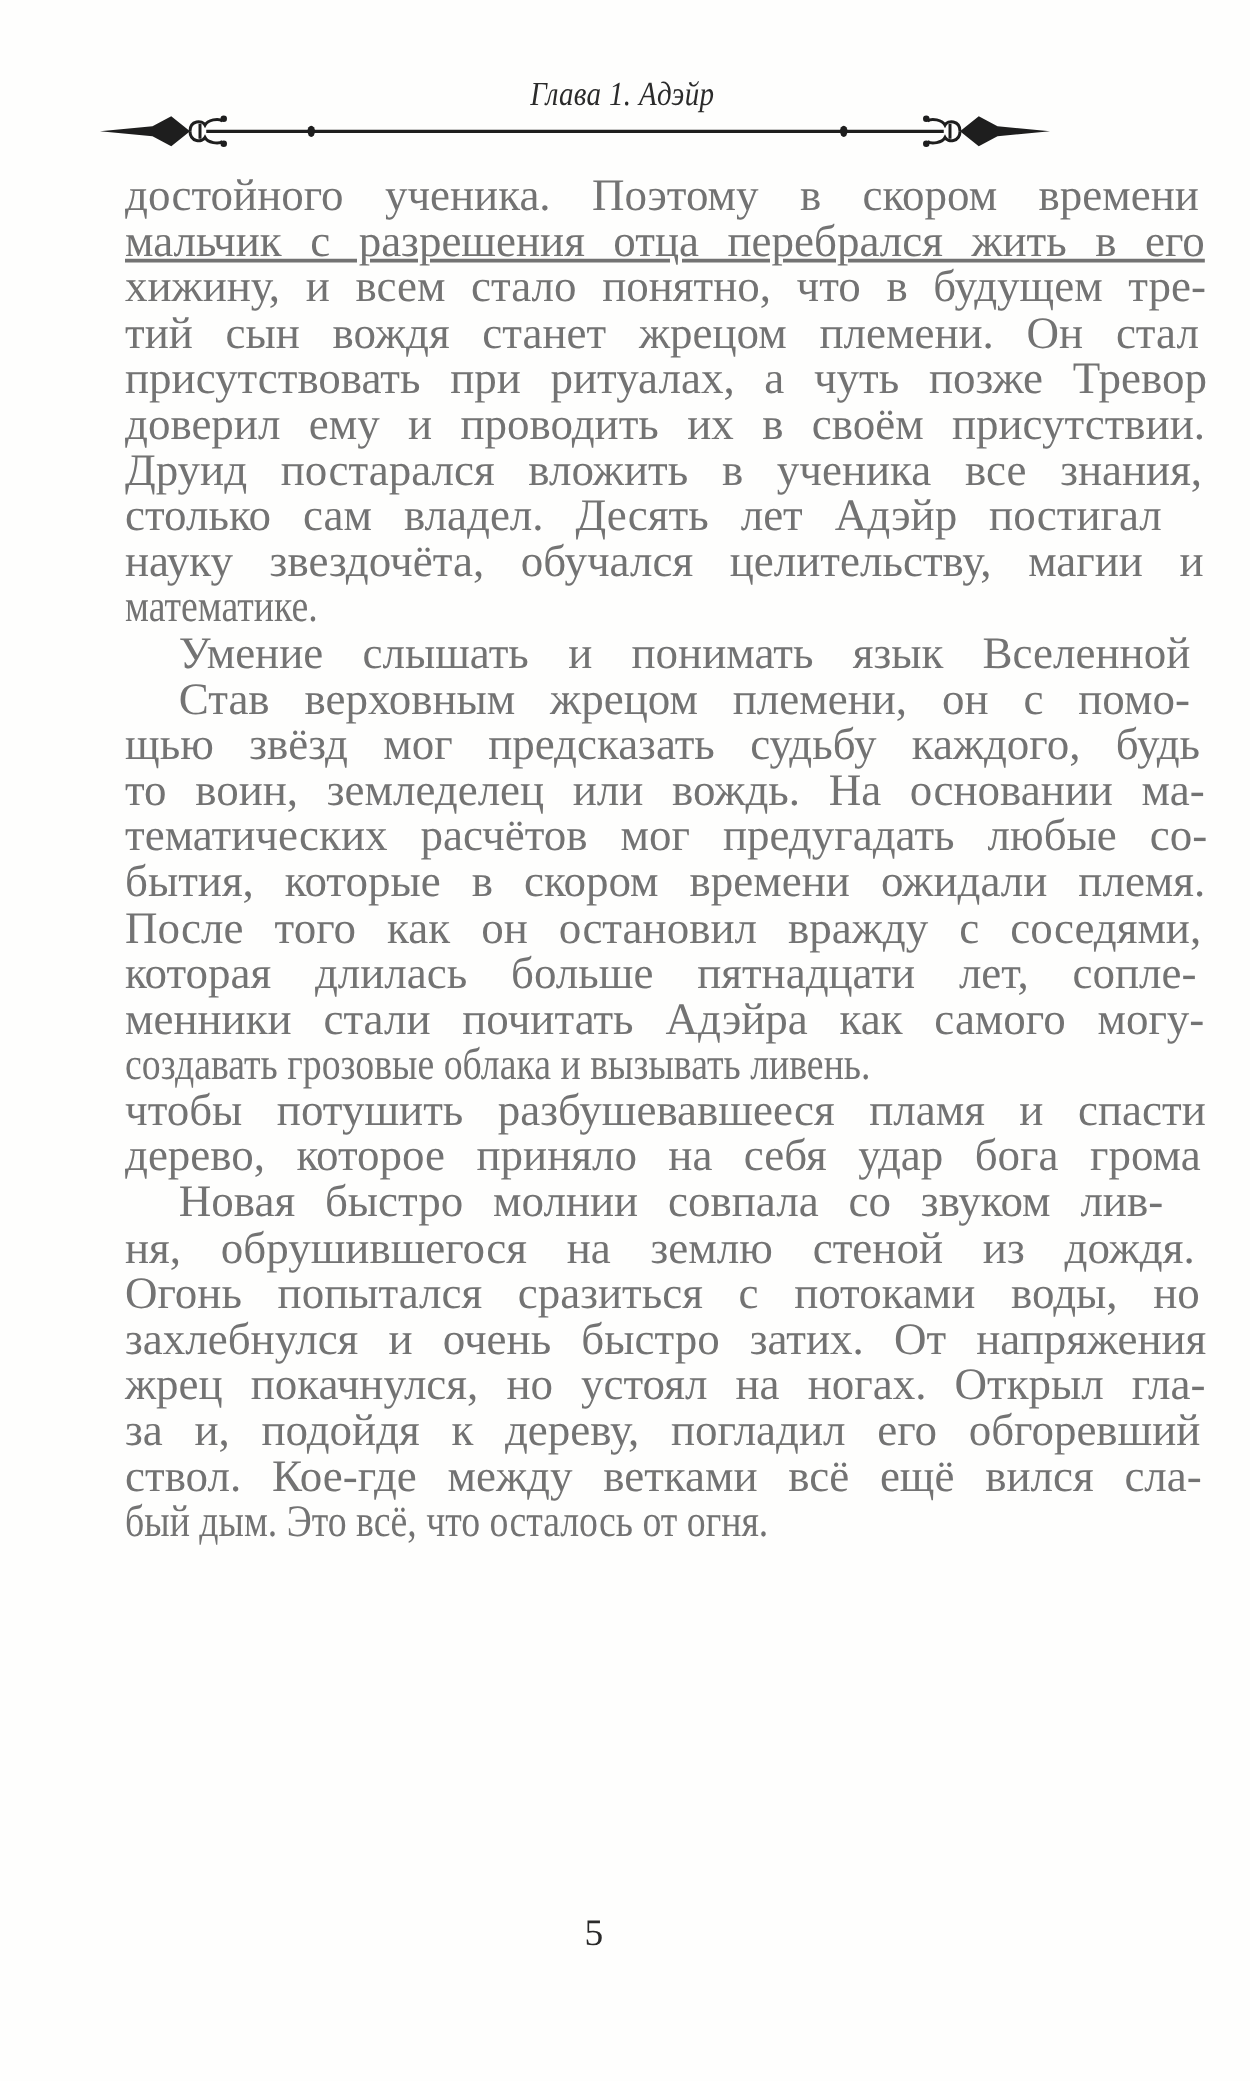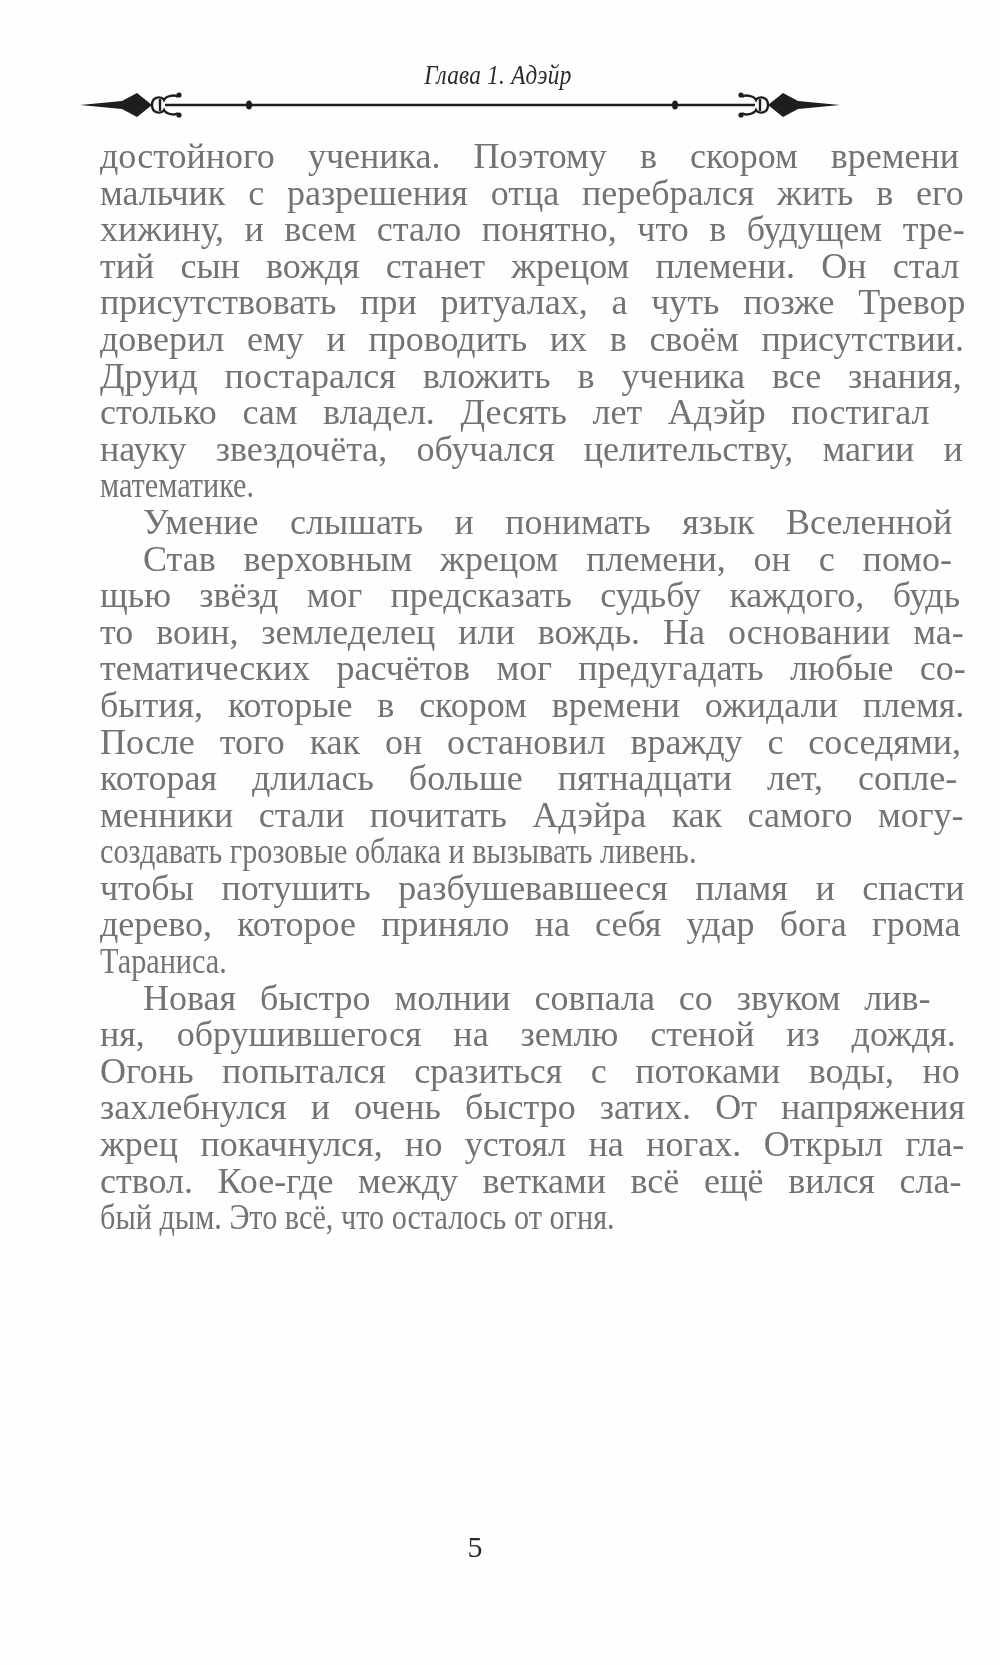--- a/index.html
+++ b/index.html
@@ -109,21 +109,21 @@
   <circle cx="661" cy="27" r="2.6" fill="#1e1e1e"></circle>
 
   <ellipse cx="169" cy="17" rx="3" ry="4.5" fill="#1e1e1e"></ellipse>
   <ellipse cx="595" cy="17" rx="3" ry="4.5" fill="#1e1e1e"></ellipse>
 </svg>
 
 <div class="body-text">
 
   <p>
     <span class="line"><span class="line-inner" style="word-spacing: 24.09px;">достойного ученика. Поэтому в скором времени</span></span>
-    <span class="line"><span class="line-inner" style="word-spacing: 13.8px;">мальчик с разрешения отца перебрался жить в его</span></span>
+    <span class="line"><span class="line-inner" style="word-spacing: 13.8px; text-decoration: underline;">мальчик с разрешения отца перебрался жить в его</span></span>
     <span class="line"><span class="line-inner" style="word-spacing: 11.5px;">хижину, и всем стало понятно, что в будущем тре-</span></span>
     <span class="line"><span class="line-inner" style="word-spacing: 17.19px;">тий сын вождя станет жрецом племени. Он стал</span></span>
     <span class="line"><span class="line-inner" style="word-spacing: 14.75px;">присутствовать при ритуалах, а чуть позже Тревор</span></span>
     <span class="line"><span class="line-inner" style="word-spacing: 13.68px;">доверил ему и проводить их в своём присутствии.</span></span>
     <span class="line"><span class="line-inner" style="word-spacing: 17.96px;">Друид постарался вложить в ученика все знания,</span></span>
     <span class="line"><span class="line-inner" style="word-spacing: 16.57px;">столько сам владел. Десять лет Адэйр постигал</span></span>
     <span class="line"><span class="line-inner" style="word-spacing: 20.3px;">науку звездочёта, обучался целительству, магии и</span></span>
     <span class="line last"><span class="line-inner" style="transform: scaleX(0.84);">математике.</span></span>
   </p>
 
@@ -139,27 +139,27 @@
     <span class="line"><span class="line-inner" style="word-spacing: 15.82px;">бытия, которые в скором времени ожидали племя.</span></span>
     <span class="line"><span class="line-inner" style="word-spacing: 15.85px;">После того как он остановил вражду с соседями,</span></span>
     <span class="line"><span class="line-inner" style="word-spacing: 25.97px;">которая длилась больше пятнадцати лет, сопле-</span></span>
     <span class="line"><span class="line-inner" style="word-spacing: 16.42px;">менники стали почитать Адэйра как самого могу-</span></span>
     <span class="line last"><span class="line-inner" style="transform: scaleX(0.84);">создавать грозовые облака и вызывать ливень.</span></span>
   </p>
 
   <p>
     <span class="line"><span class="line-inner" style="word-spacing: 18.61px;">чтобы потушить разбушевавшееся пламя и спасти</span></span>
     <span class="line"><span class="line-inner" style="word-spacing: 16.15px;">дерево, которое приняло на себя удар бога грома</span></span>
-    <span class="line last"><span class="line-inner" style="transform: scaleX(0.84);">Тараниса.</span></span>
   </p>
 
   <p>
     <span class="line indent"><span class="line-inner" style="word-spacing: 14.89px;">Новая быстро молнии совпала со звуком лив-</span></span>
     <span class="line"><span class="line-inner" style="word-spacing: 22.86px;">ня, обрушившегося на землю стеной из дождя.</span></span>
     <span class="line"><span class="line-inner" style="word-spacing: 19.49px;">Огонь попытался сразиться с потоками воды, но</span></span>
     <span class="line"><span class="line-inner" style="word-spacing: 15.1px;">захлебнулся и очень быстро затих. От напряжения</span></span>
     <span class="line"><span class="line-inner" style="word-spacing: 13.48px;">жрец покачнулся, но устоял на ногах. Открыл гла-</span></span>
+    <span class="line"><span class="line-inner" style="word-spacing: 16.33px;">за и, подойдя к дереву, погладил его обгоревший</span></span>
     <span class="line"><span class="line-inner" style="word-spacing: 15.58px;">ствол. Кое-где между ветками всё ещё вился сла-</span></span>
     <span class="line last"><span class="line-inner" style="transform: scaleX(0.84);">бый дым. Это всё, что осталось от огня.</span></span>
   </p>
 </div>
 
 <div class="page-number">5</div>
 
 </body></html>

